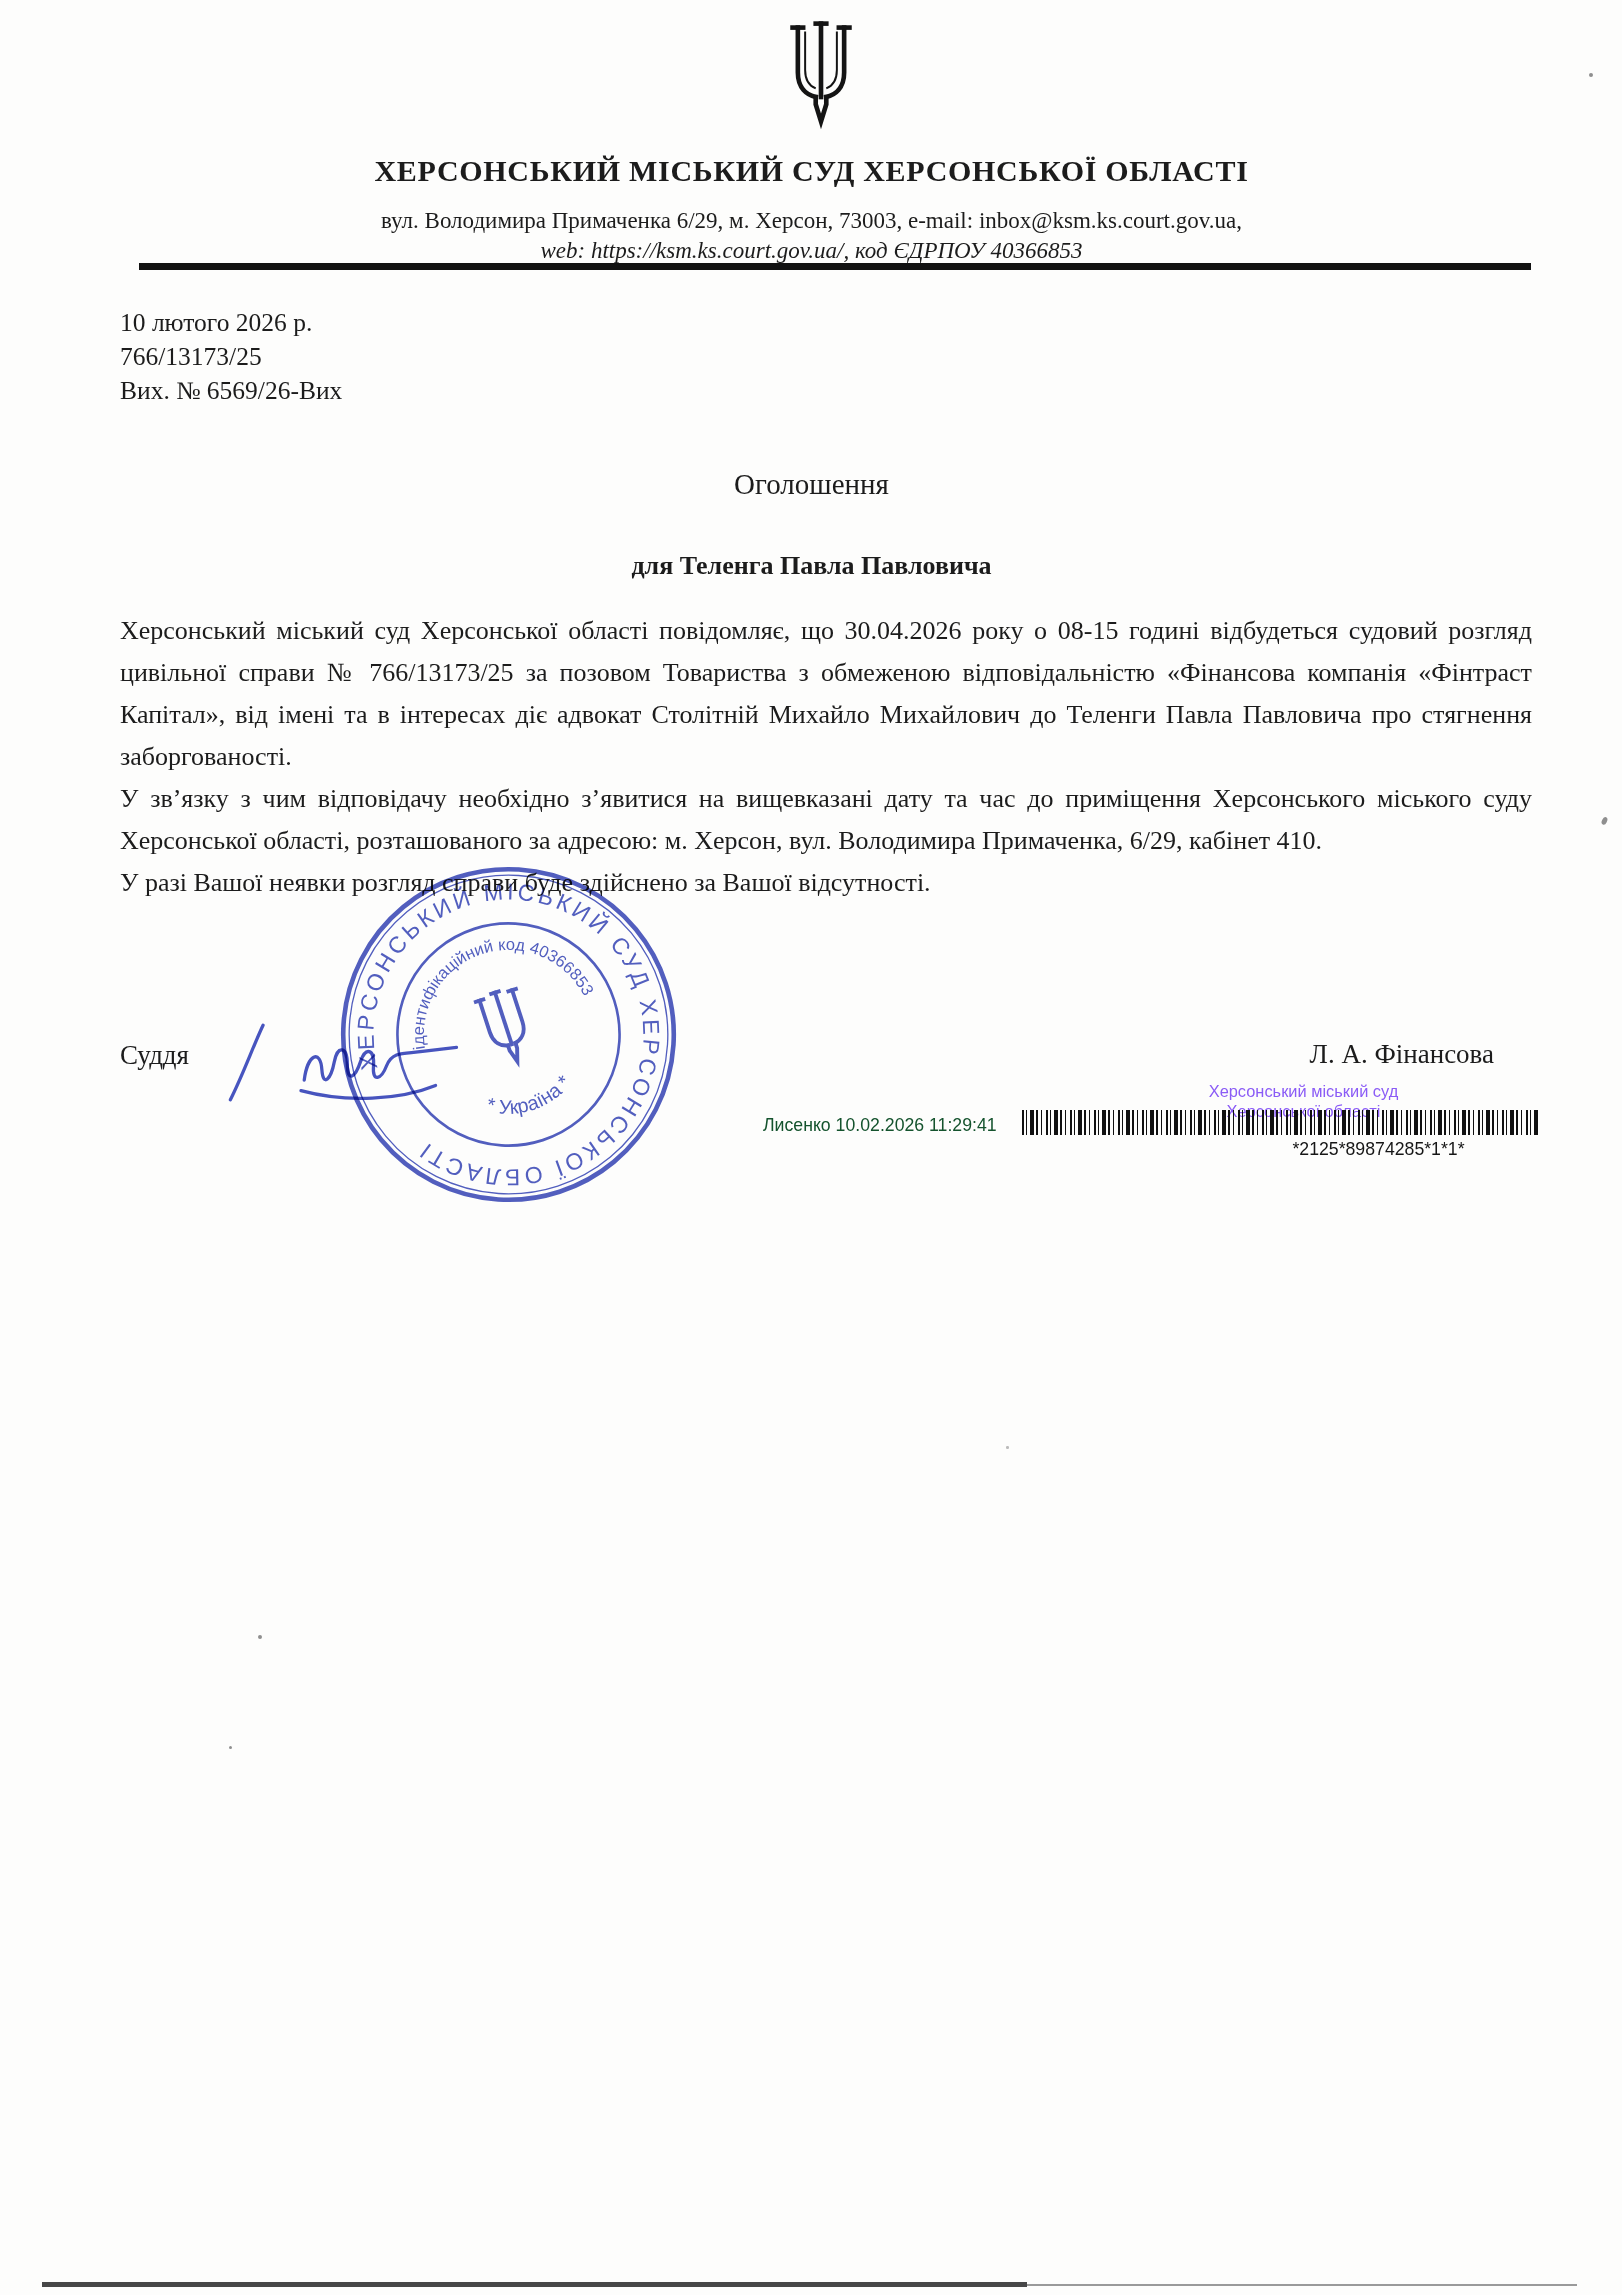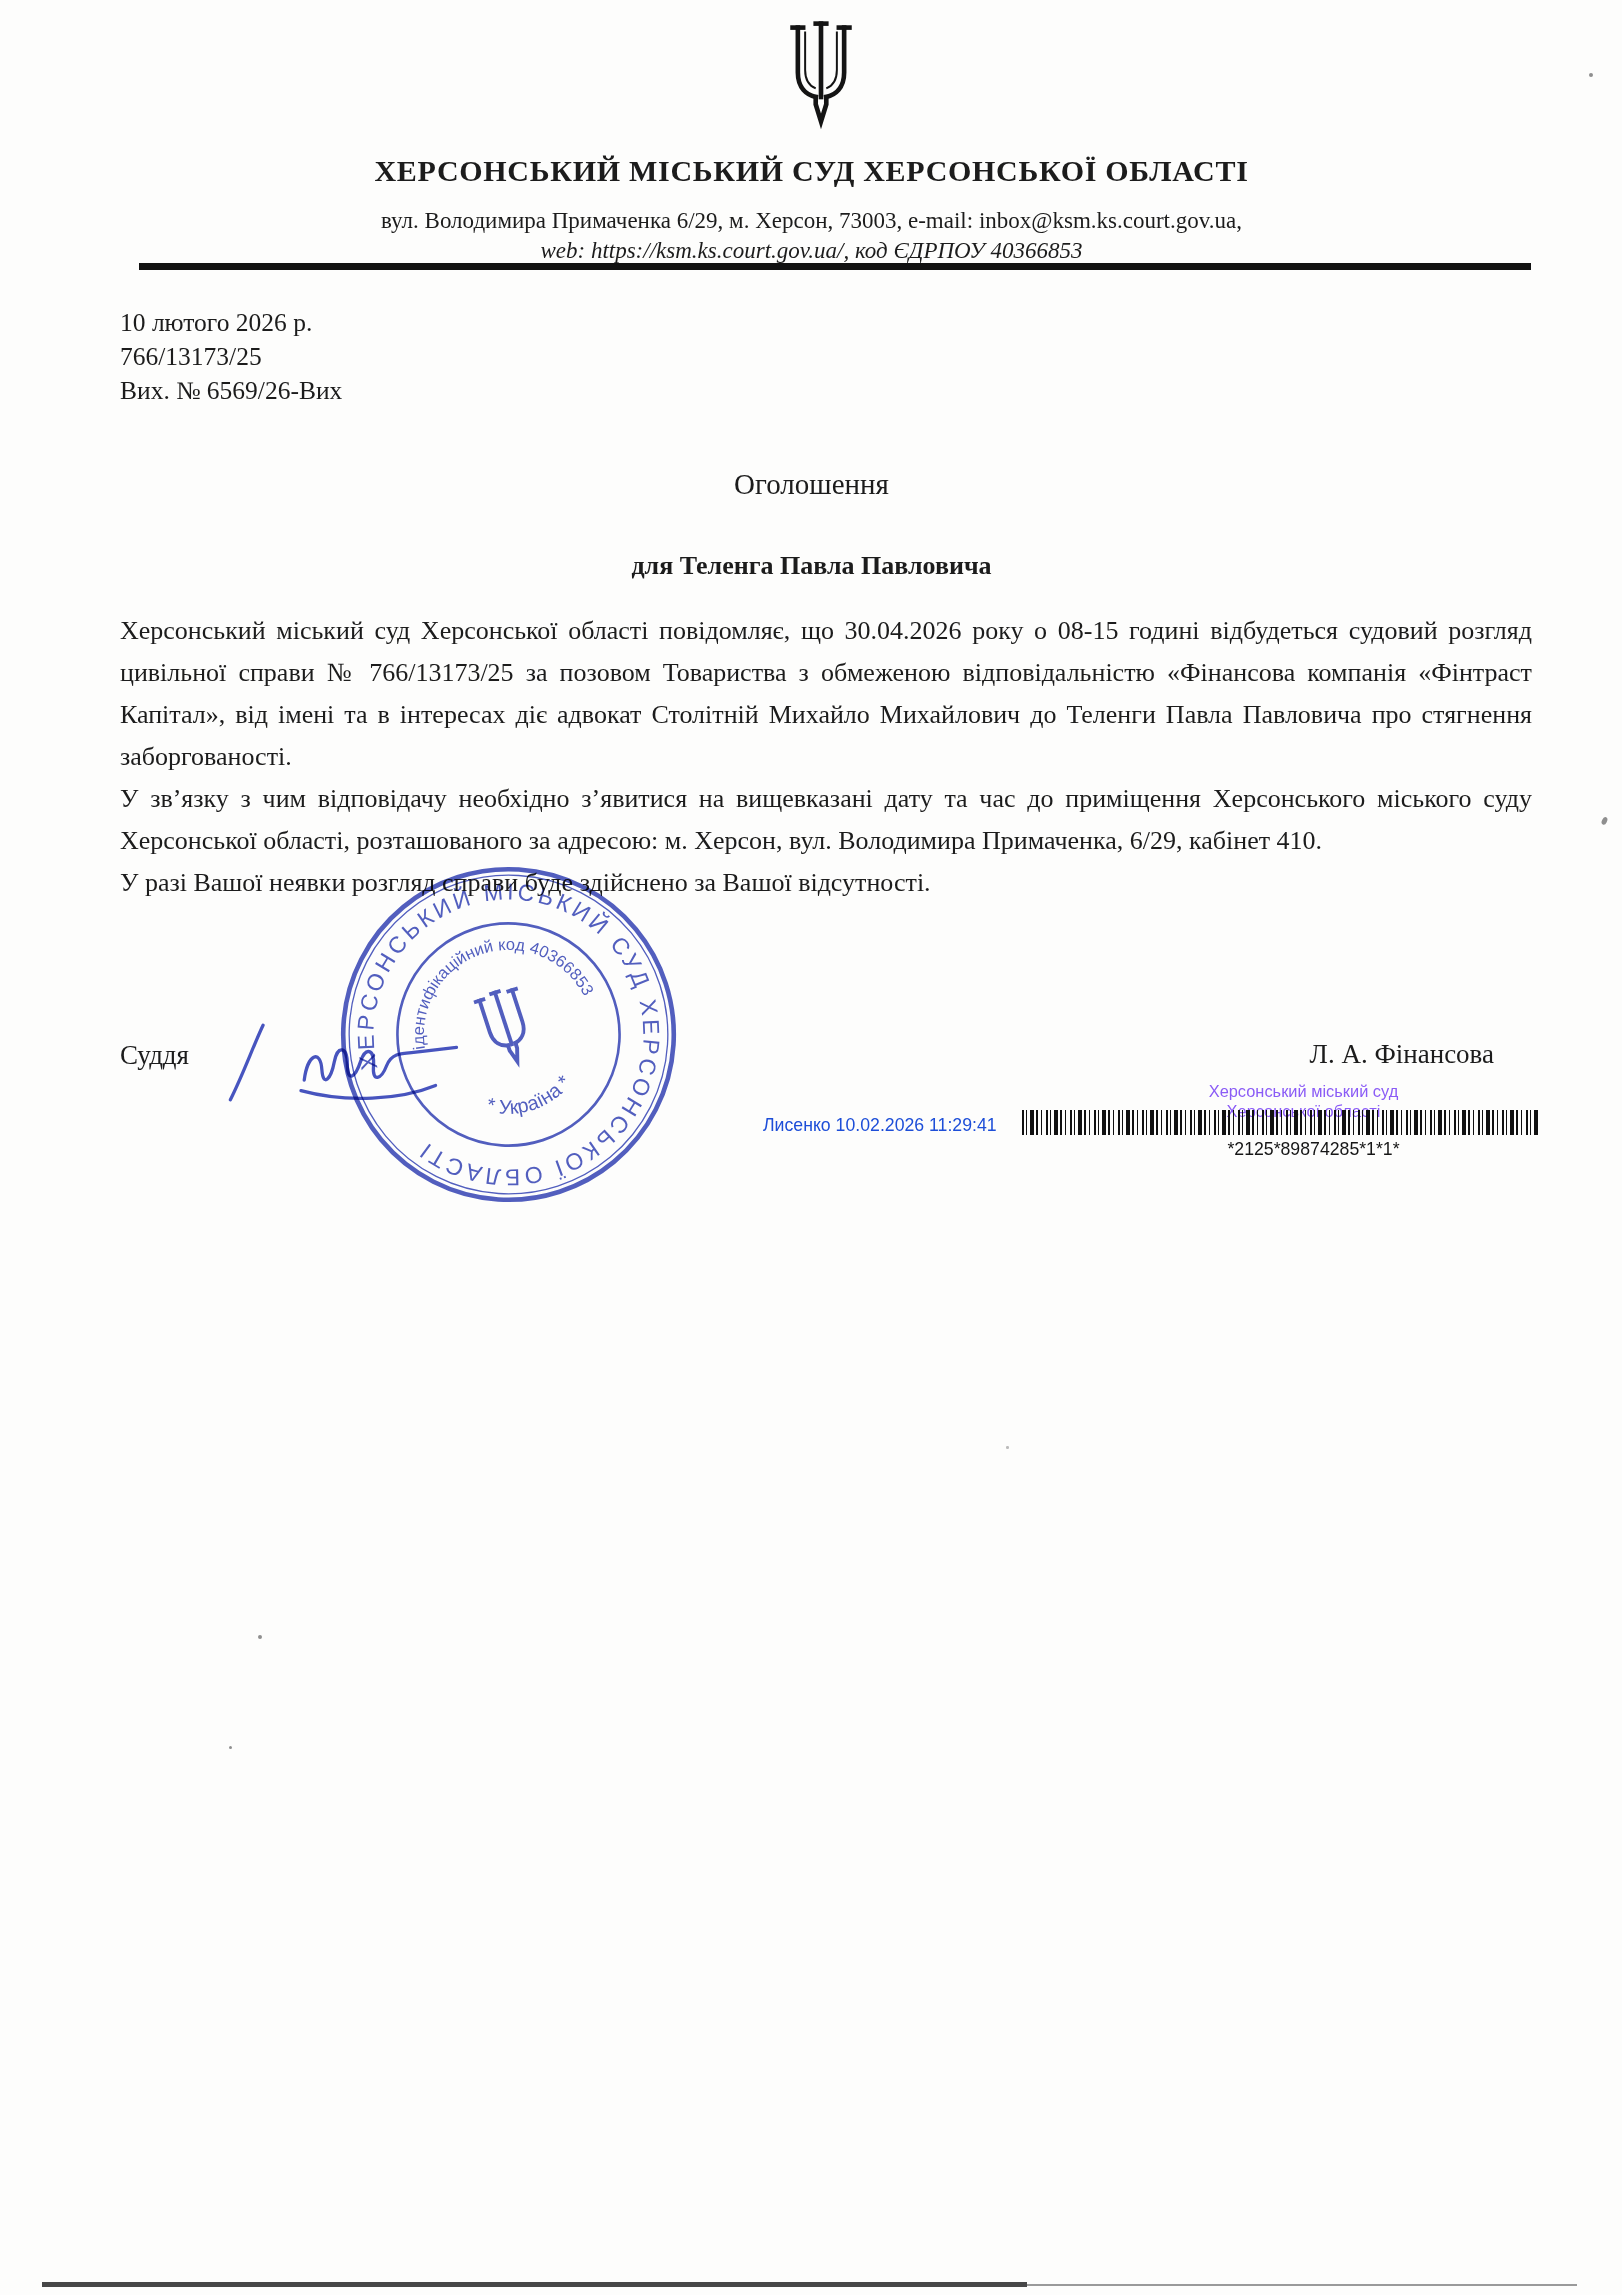--- a/index.html
+++ b/index.html
@@ -37,33 +37,33 @@
   .judge-role{position:absolute;left:120px;top:1040px;font-size:27px;}
   .judge-name{position:absolute;right:129px;top:1039px;font-size:27px;}
   .court-small{
     position:absolute;left:1166px;top:1081px;width:275px;
     text-align:center;font-size:16.4px;line-height:20px;
     font-family:Liberation Sans, sans-serif;color:#8b5cf6;
   }
   
   .signer-info{
     position:absolute;left:763px;top:1115px;font-size:17.7px;
-    font-family:"Liberation Sans", sans-serif;color:#1d4ed8;
+    font-family:"Liberation Sans", sans-serif;color:#14532d;
   }
   .barcode{
     position:absolute;left:1022px;top:1110px;width:516px;height:25px;
     background:repeating-linear-gradient(90deg,
       #111 0 2px, transparent 2px 3.9px,
       #111 3.9px 5.2px, transparent 5.2px 8.5px,
       #111 8.5px 12.4px, transparent 12.4px 14.4px,
       #111 14.4px 15.7px, transparent 15.7px 19px,
       #111 19px 20px, transparent 20px 24px);
   }
   .barcode-caption{
-    position:absolute;left:1176px;top:1139px;width:275px;
+    position:absolute;left:1241px;top:1139px;width:275px;
     text-align:center;font-size:17.7px;
     font-family:"Liberation Sans", sans-serif;color:#161616;
   }
   
   .stamp{
     position:absolute;left:330px;top:856px;width:357px;height:357px;
     transform:rotate(-18deg);
     opacity:.82;mix-blend-mode:multiply;
   }
   .signature-ink{

